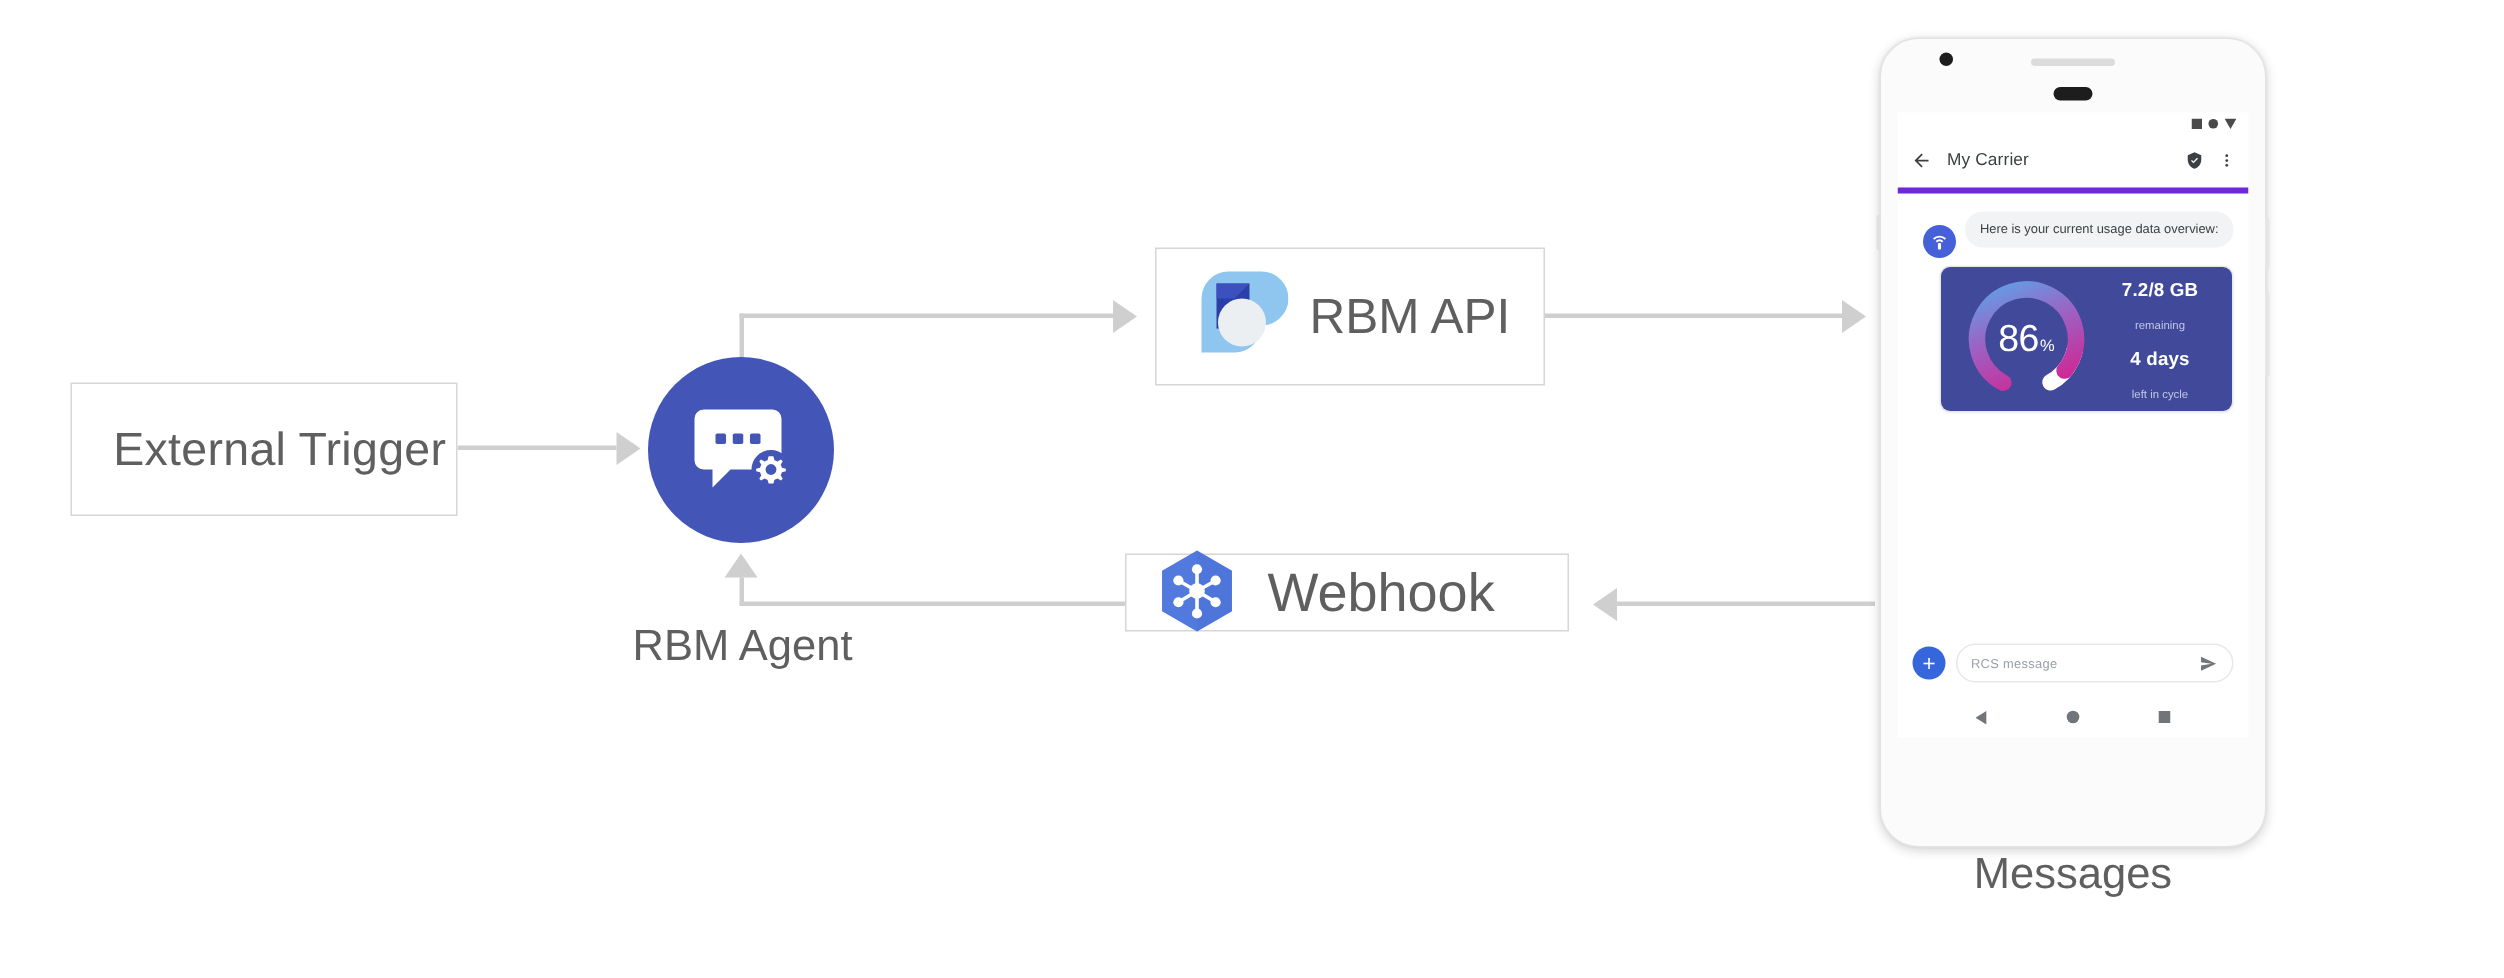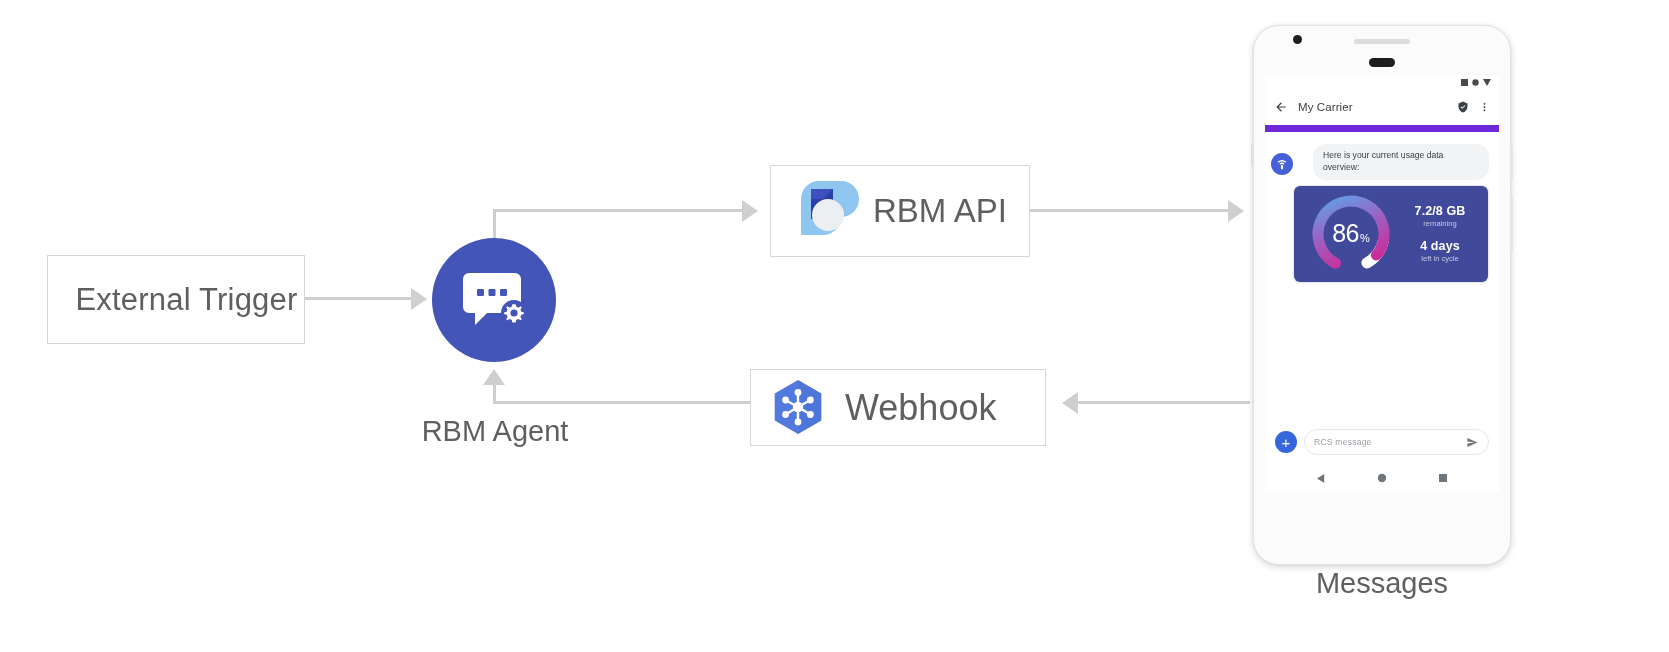--- a/index.html
+++ b/index.html
@@ -54,21 +54,21 @@
     padding-left: 20px;
     gap: 14px;
   }
   #rbm-api-box .node-label { font-size: 33px; }
 
   
   #webhook-box {
     left: 750px;
     top: 369px;
     width: 296px;
-    height: 77px;
+    height: 52px;
     padding-left: 16px;
     gap: 16px;
   }
   #webhook-box .node-label { font-size: 36px; }
 
   
   #rbm-agent-node {
     position: absolute;
     left: 432px;
     top: 238px;
@@ -211,42 +211,43 @@
   }
   .status-icon { fill: #4a4a4a; }
 
   
   #app-bar {
     height: 36px;
     display: flex;
     align-items: center;
     padding: 0 9px;
     gap: 10px;
-    border-bottom: 7px solid #6d28d9;
+    border-bottom: 4px solid #6d28d9;
     background: #fff;
   }
   #app-bar-title {
     font-size: 11.5px;
     color: #3c4043;
     flex: 1;
     letter-spacing: 0.1px;
   }
 
   
   #conversation {
     padding: 8px 0 0 0;
     position: relative;
     height: 323px;
     box-sizing: border-box;
   }
   #msg-row {
     display: flex;
     align-items: flex-start;
-    gap: 20px;
+    gap: 6px;
     padding: 4px 10px 0 6px;
+    justify-content: flex-end;
   }
   #agent-avatar {
     width: 22px;
     height: 22px;
     border-radius: 50%;
     background: #4560d8;
     flex: none;
     display: flex;
     align-items: center;
     justify-content: center;
@@ -300,21 +301,21 @@
     flex: 1;
     display: flex;
     flex-direction: column;
     align-items: center;
     justify-content: center;
     gap: 11px;
     color: #fff;
     margin-left: 4px;
   }
   .stat-primary { font-size: 12.5px; font-weight: bold; letter-spacing: 0.1px; }
-  .stat-secondary { font-size: 7.6px; color: #c3c7e4; margin-top: 1px; text-align: center; }
+  .stat-secondary { font-size: 7.6px; color: #c3c7e4; margin-top: 12px; text-align: center; }
   .stat-block { text-align: center; }
 
   #card-body { padding: 8px 9px 7px 9px; }
   #card-title {
     font-size: 8.7px;
     font-weight: bold;
     color: #3c4043;
     margin-bottom: 4px;
   }
   #card-desc {

